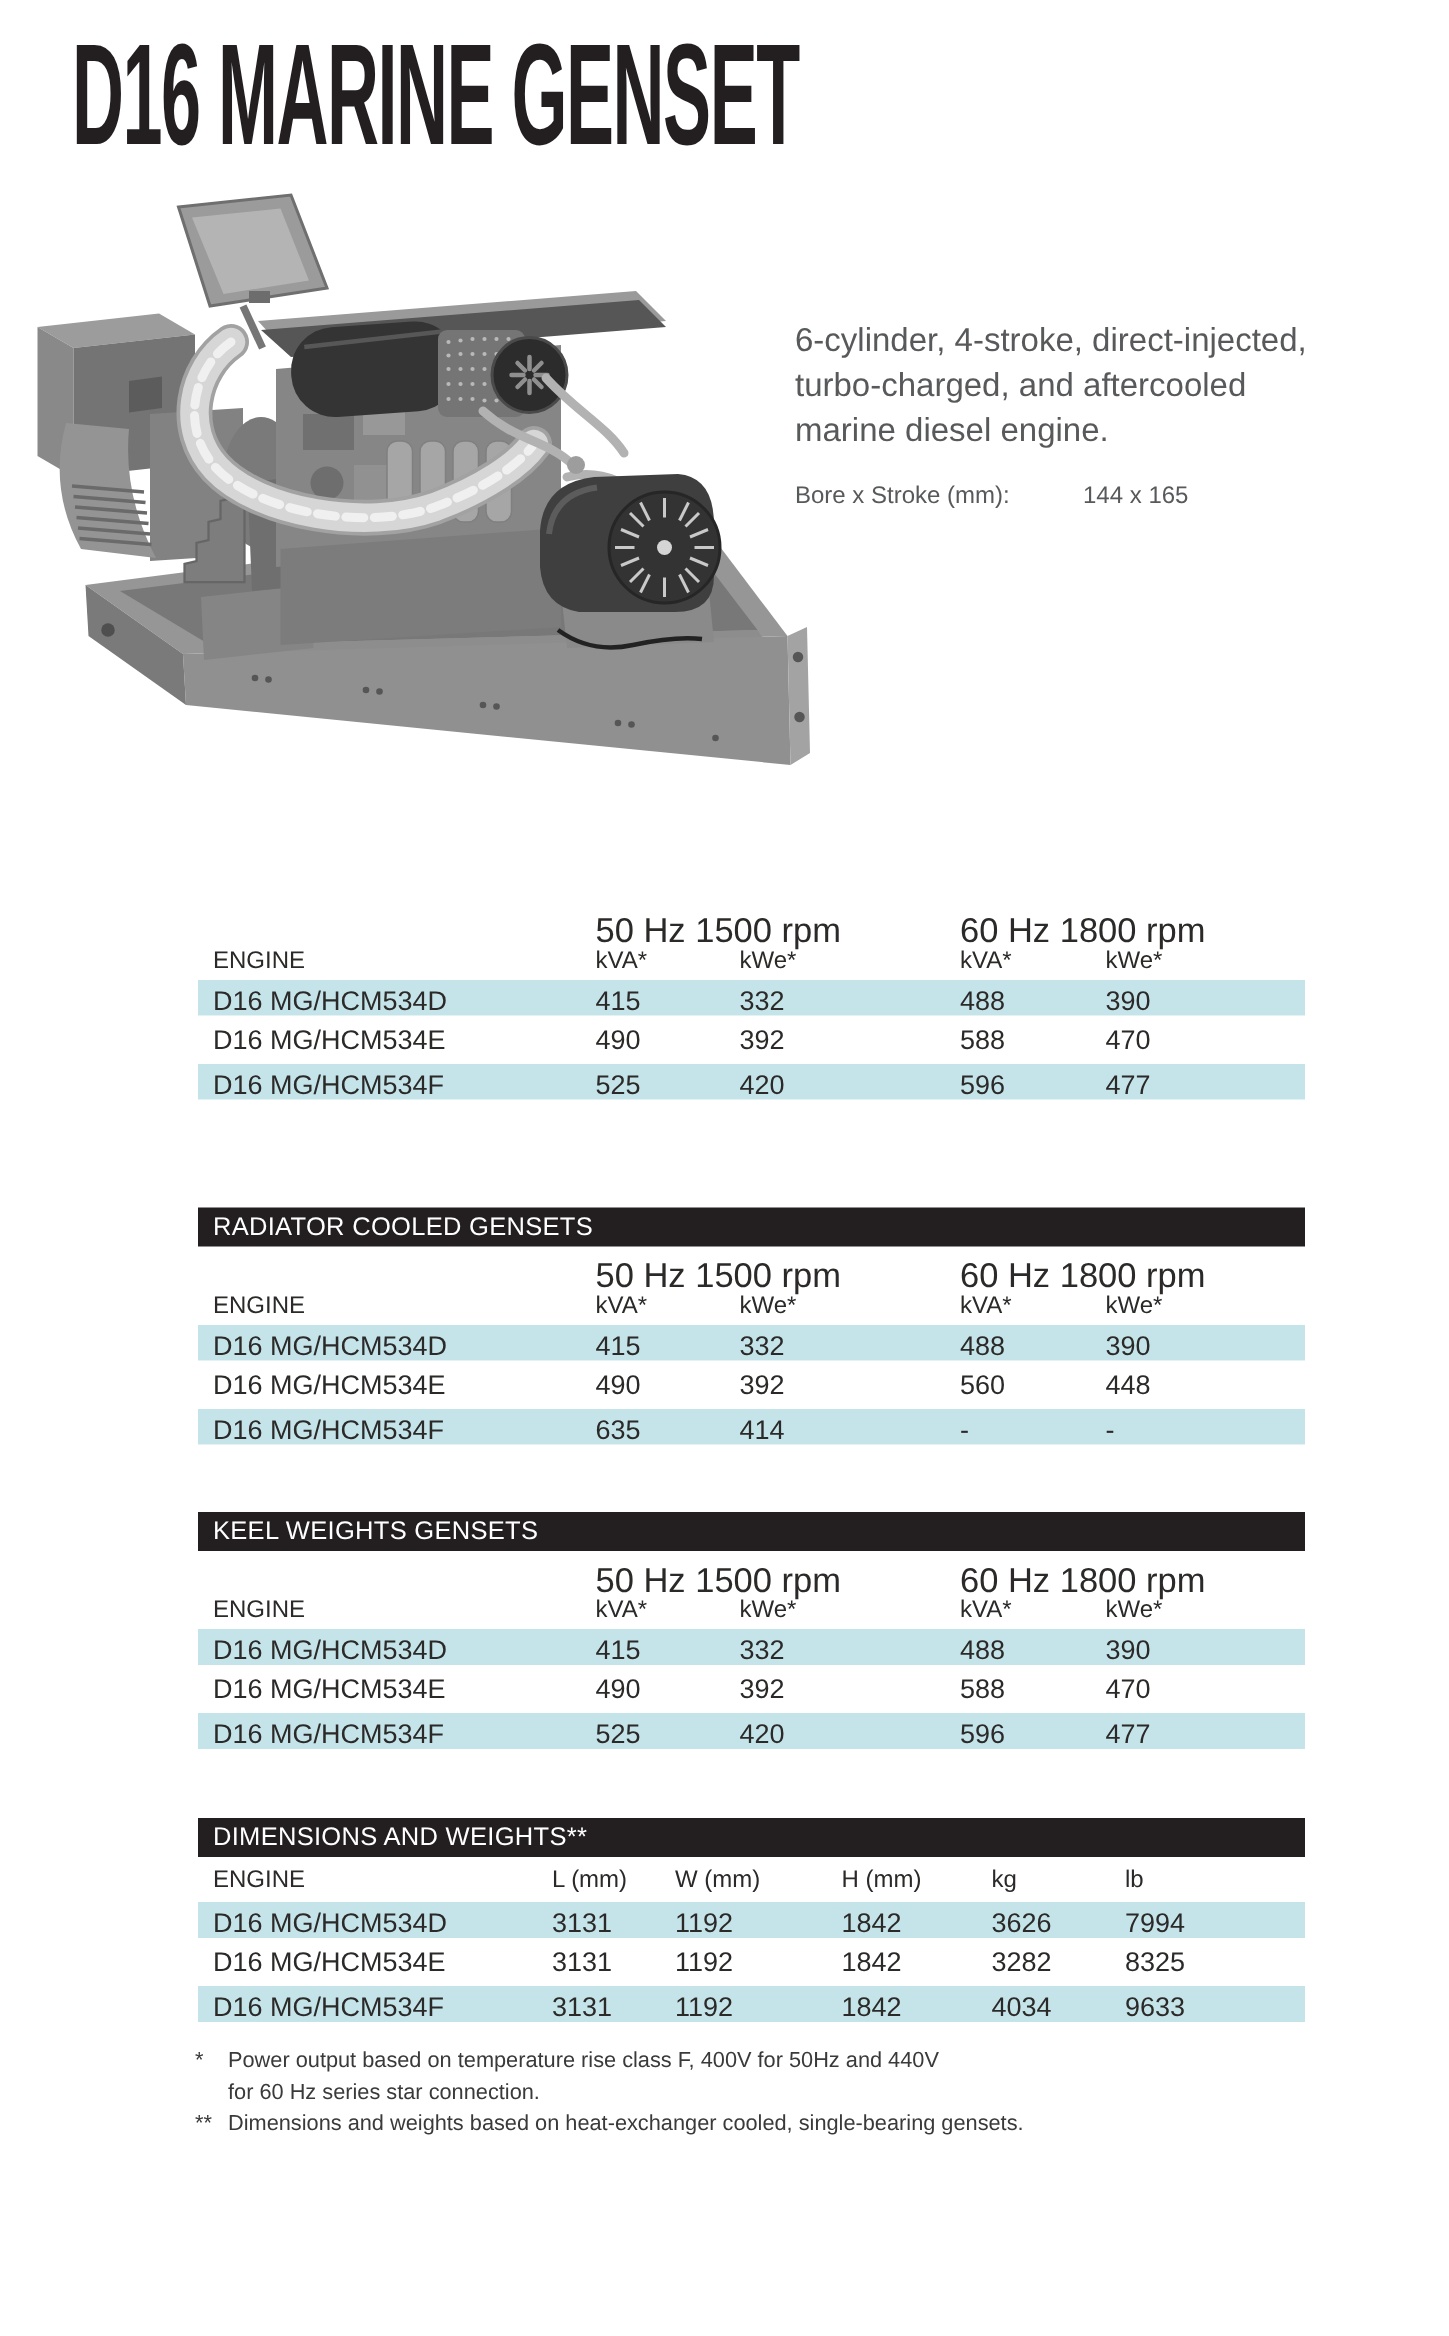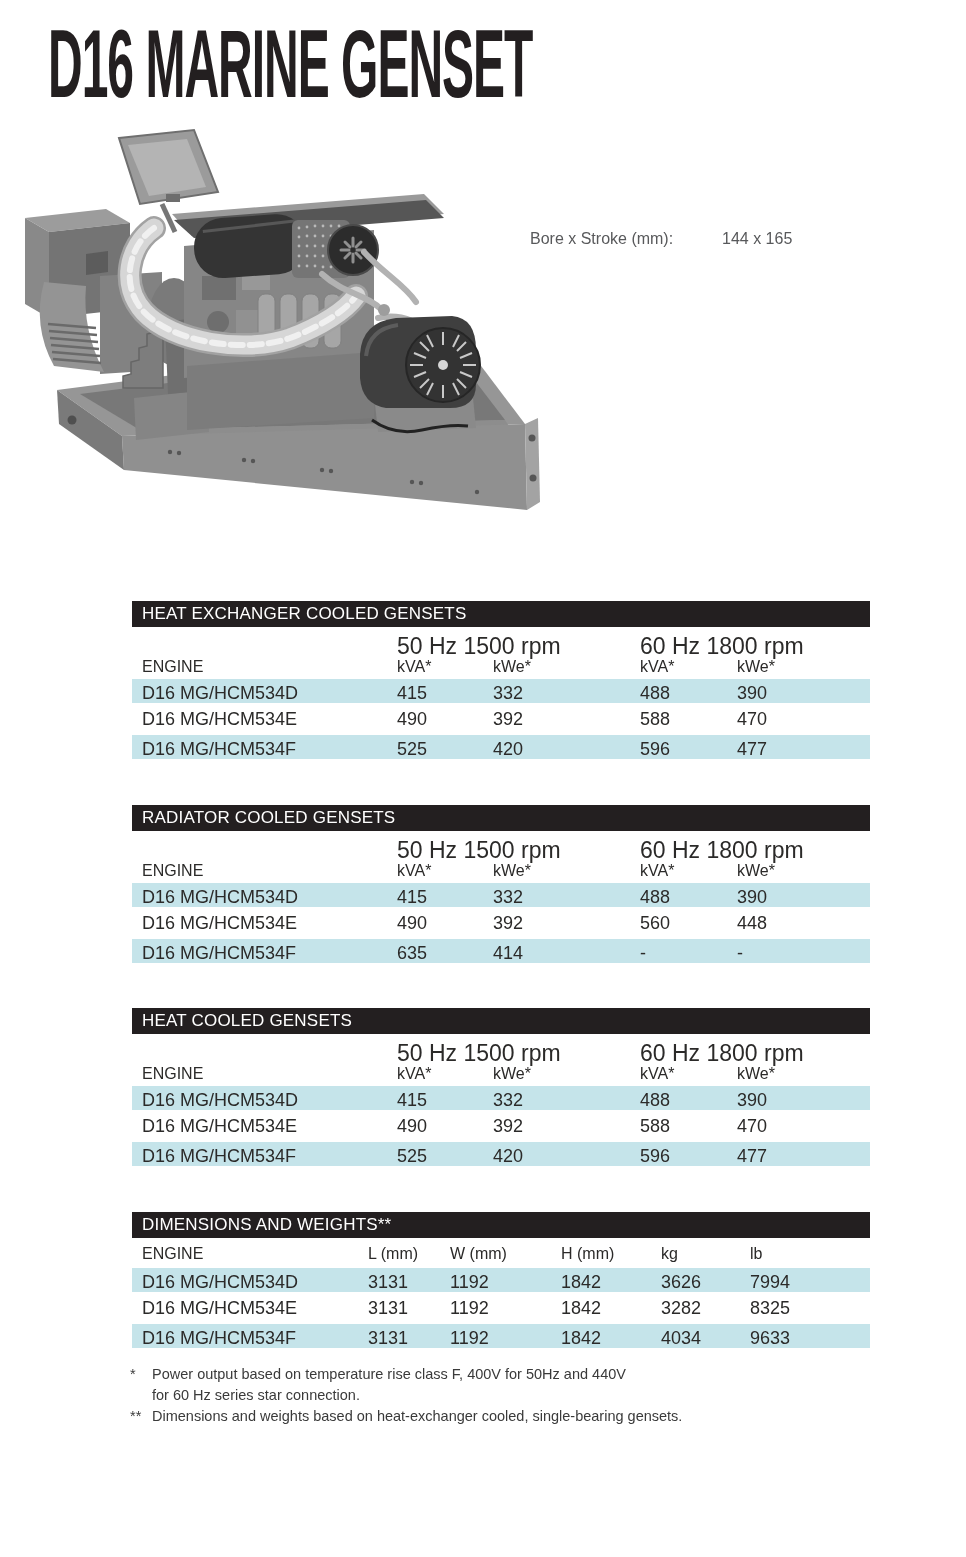--- a/index.html
+++ b/index.html
@@ -207,28 +207,28 @@
       <line x1="450" y1="227" x2="438" y2="232"></line>
         <line x1="404" y1="246" x2="392" y2="251"></line>
     </g>
     <circle cx="421" cy="239" r="5" fill="#d5d5d5"></circle>
 
     <path d="M 350,294 q 22,16 50,10 t 46,-4" fill="none" stroke="#222222" stroke-width="3"></path>
   </svg>
 </div>
 
 <div class="intro">
+  <p>6-cylinder, 4-stroke, direct-injected, turbo-charged, and aftercooled marine diesel engine.</p>
   <div class="spec-row">
     <span class="spec-label">Bore x Stroke (mm):</span>
     <span class="spec-value">144 x 165</span>
   </div>
 </div>
 
 <div class="tbl" style="top:601px">
-  <div class="bar">HEAT EXCHANGER COOLED GENSETS</div>
   <div class="freq-row">
     <span></span>
     <span>50 Hz 1500 rpm</span>
     <span>60 Hz 1800 rpm</span>
   </div>
   <div class="colhead-row">
     <span class="c0">ENGINE</span>
     <span>kVA*</span>
     <span>kWe*</span>
     <span>kVA*</span>
@@ -288,21 +288,21 @@
   <div class="data-row hl">
     <span class="c0">D16 MG/HCM534F</span>
     <span>635</span>
     <span>414</span>
     <span>-</span>
     <span>-</span>
   </div>
 </div>
 
 <div class="tbl" style="top:1008px">
-  <div class="bar">HEAT COOLED GENSETS</div>
+  <div class="bar">KEEL WEIGHTS GENSETS</div>
   <div class="freq-row">
     <span></span>
     <span>50 Hz 1500 rpm</span>
     <span>60 Hz 1800 rpm</span>
   </div>
   <div class="colhead-row">
     <span class="c0">ENGINE</span>
     <span>kVA*</span>
     <span>kWe*</span>
     <span>kVA*</span>

